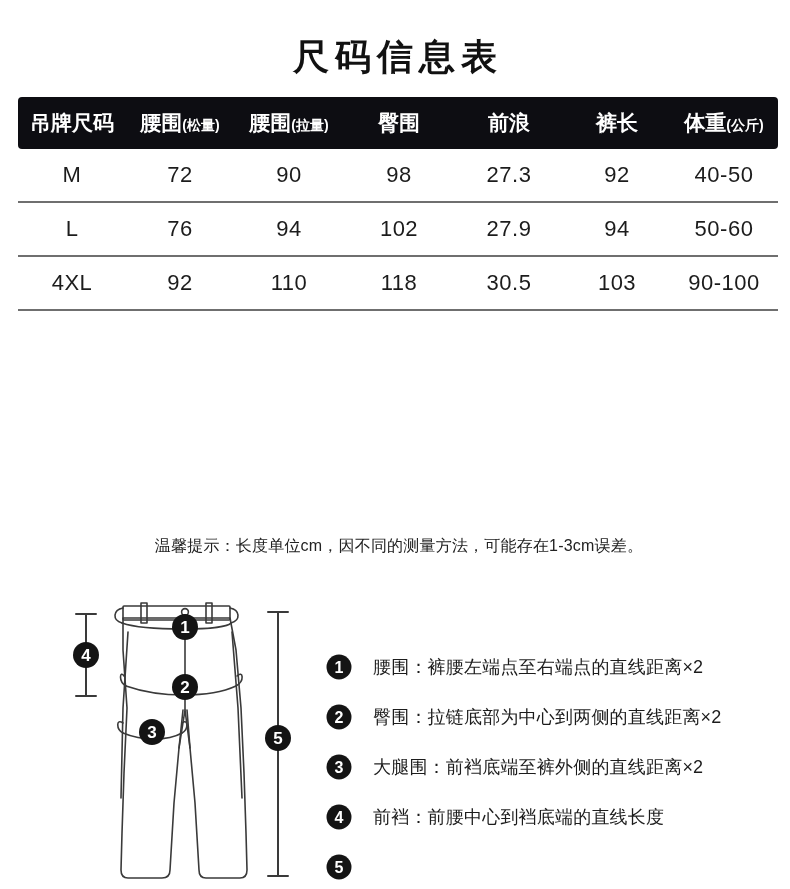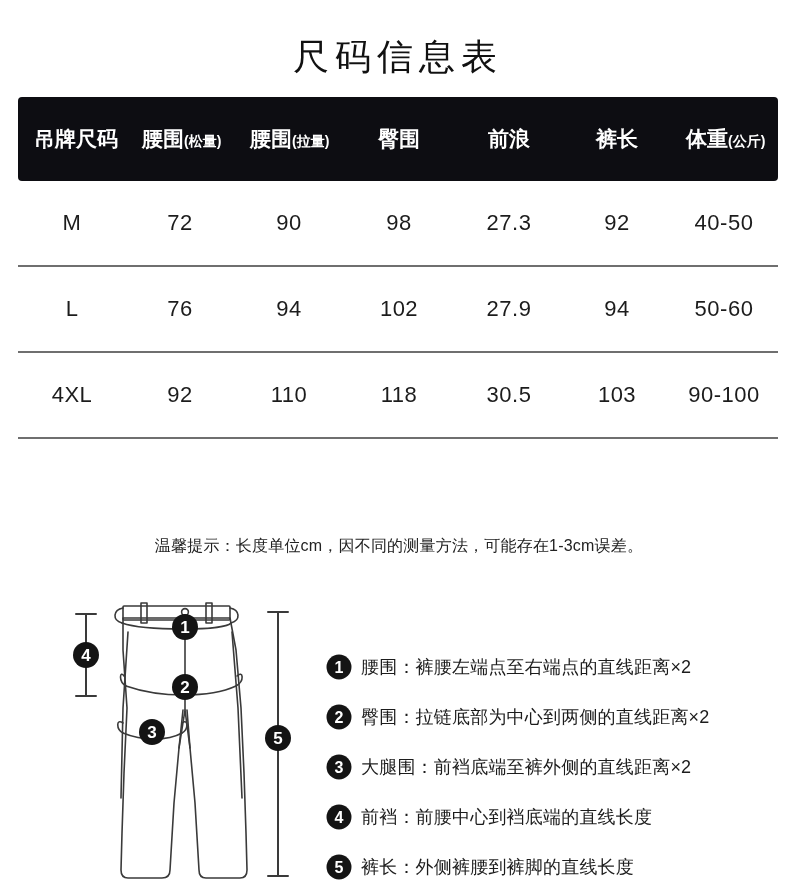--- a/index.html
+++ b/index.html
@@ -18,38 +18,38 @@
 
   
   .page-title {
     position: absolute;
     top: 34px;
     left: 0;
     width: 790px;
     text-align: center;
     font-size: 36px;
     letter-spacing: 6px;
-    font-weight: 400;
+    font-weight: 700;
     color: #111111;
     line-height: 46px;
     text-indent: 6px;
   }
 
   
   .size-table {
     position: absolute;
     top: 97px;
     left: 18px;
     width: 760px;
     border-collapse: collapse;
     table-layout: fixed;
   }
   .size-table th,
   .size-table td {
-    padding: 16px;
+    padding: 0;
     margin: 0;
     text-align: center;
     vertical-align: middle;
   }
 
   
   .size-table thead tr {
     background: #0d0d12;
   }
   .size-table thead th {
@@ -138,20 +138,21 @@
   .legend-marker {
     width: 26px;
     height: 26px;
     margin-right: 9px;
     flex: 0 0 26px;
     position: relative;
   }
   .legend-marker svg { display: block; }
   .legend-text {
     letter-spacing: 0.2px;
+    margin-left: 12px;
   }
 </style>
 </head>
 <body>
 
 <div class="page-title">尺码信息表</div>
 
 <table class="size-table">
   <colgroup>
     <col class="c0">
@@ -327,16 +328,15 @@
         </span>
         <span class="legend-text">前裆：前腰中心到裆底端的直线长度</span>
       </div>
       <div class="legend-item">
         <span class="legend-marker">
           <svg width="26" height="26" viewBox="0 0 26 26">
             <circle cx="13" cy="13" r="12.5" fill="#141414"></circle>
             <text x="13" y="13" text-anchor="middle" dominant-baseline="central" fill="#ffffff" font-size="16" font-weight="700" font-family="Liberation Sans, sans-serif">5</text>
           </svg>
         </span>
-        <span class="legend-text">裤长：外侧裤腰到裤脚的直线长度</span>
       </div>
     </div>
 </div>
 
 </body></html>

